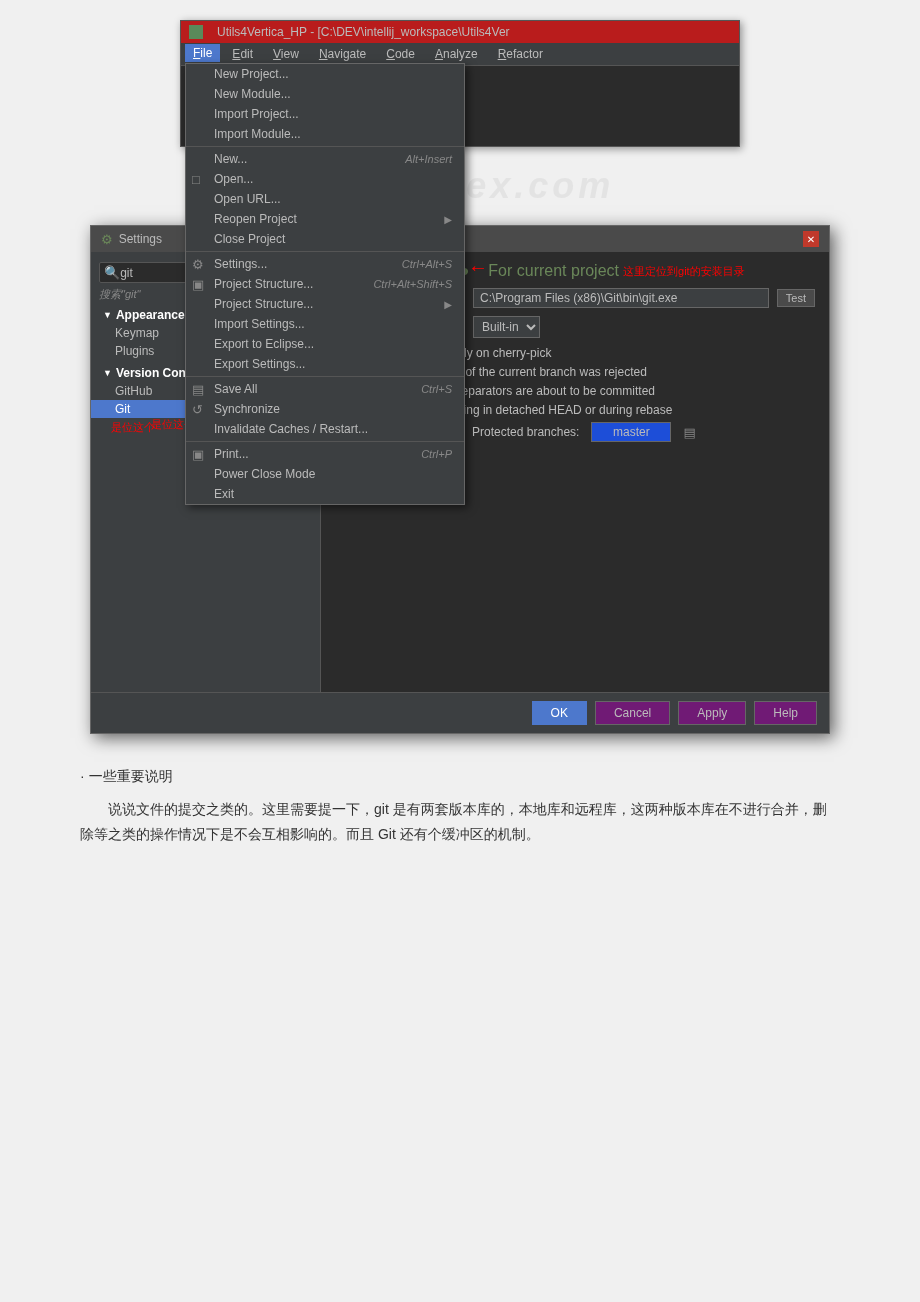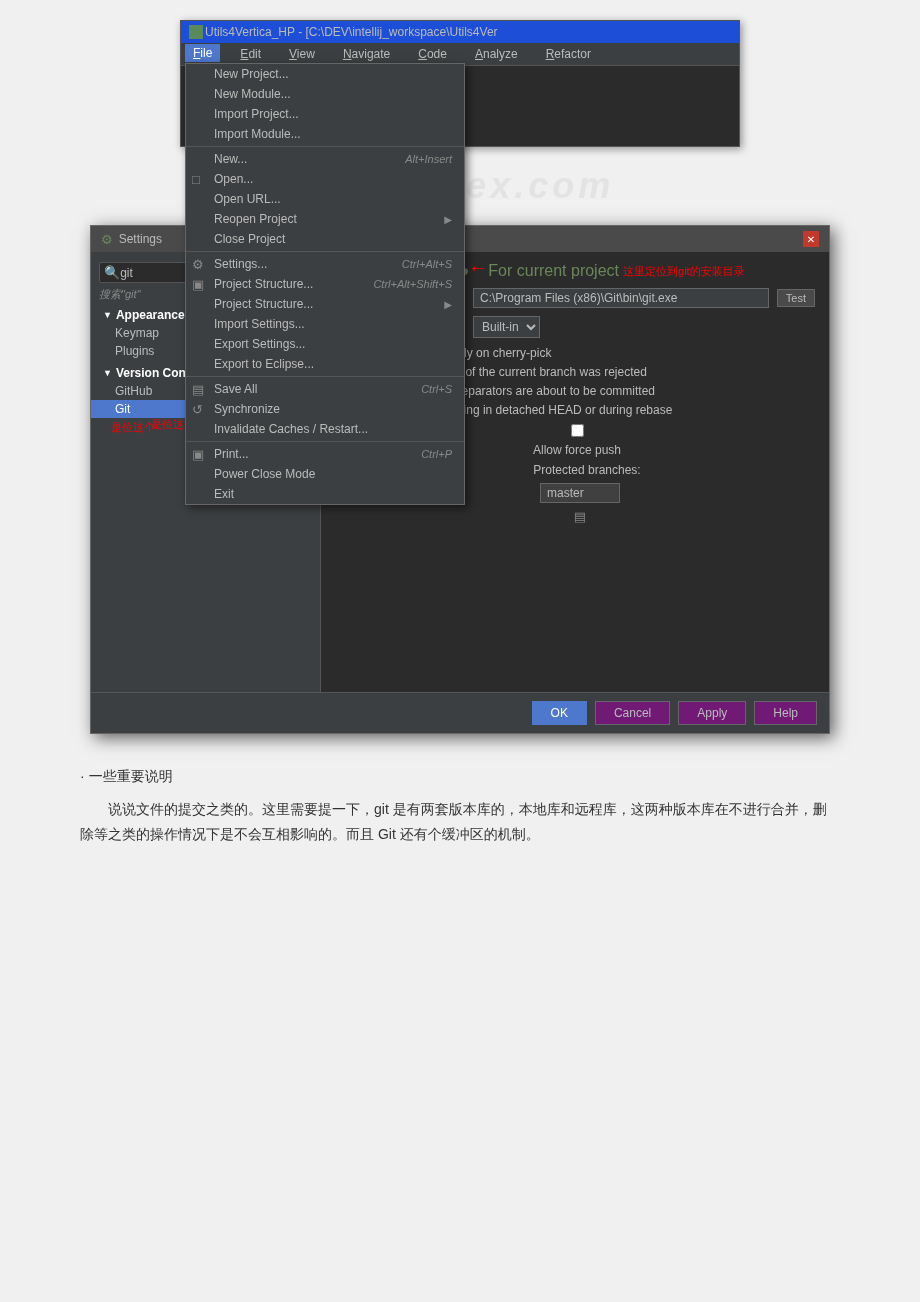--- a/index.html
+++ b/index.html
@@ -15,37 +15,37 @@
     
     .ide-window {
       position: relative;
       margin: 20px auto 10px auto;
       width: 560px;
       background: #3c3f41;
       border: 1px solid #555;
       box-shadow: 2px 2px 8px rgba(0,0,0,0.4);
     }
     .ide-titlebar {
-      background: #1d4ed8;
+      background: #b91c1c;
       color: #bbb;
       font-size: 12px;
       padding: 4px 8px;
       display: flex;
       align-items: flex-start;
-      gap: 2px;
+      gap: 14px;
     }
     .ide-title-icon {
       width: 14px; height: 14px;
       background: #888;
       display: inline-block;
     }
     .ide-menubar {
       background: #3c3f41;
       display: flex;
-      gap: 12px;
+      gap: 4px;
       padding: 2px 4px;
       border-bottom: 1px solid #555;
     }
     .ide-menu-item {
       color: #bbb;
       padding: 2px 8px;
       font-size: 12px;
       cursor: pointer;
       text-decoration: none;
     }
@@ -408,24 +408,24 @@
             <span class="shortcut">Ctrl+Alt+Shift+S</span>
           </div>
           <div class="menu-row">
             <span>Project Structure...</span>
             <span class="arrow">▶</span>
           </div>
           <div class="menu-row">
             <span>Import Settings...</span>
           </div>
           <div class="menu-row">
+            <span>Export to Eclipse...</span>
+          </div>
+          <div class="menu-row">
             <span>Export Settings...</span>
-          </div>
-          <div class="menu-row">
-            <span>Export to Eclipse...</span>
           </div>
           <div class="menu-separator"></div>
           <div class="menu-row">
             <span class="menu-icon">▤</span>
             <span>Save All</span>
             <span class="shortcut">Ctrl+S</span>
           </div>
           <div class="menu-row">
             <span class="menu-icon">↺</span>
             <span>Synchronize</span>
@@ -553,25 +553,25 @@
           <span class="checkbox-label">Auto-update if push of the current branch was rejected</span>
         </div>
         <div class="checkbox-row">
           <input type="checkbox" checked="" style="">
           <span class="checkbox-label">Warn if CRLF line separators are about to be committed</span>
         </div>
         <div class="checkbox-row">
           <input type="checkbox" checked="" style="">
           <span class="checkbox-label">Warn when committing in detached HEAD or during rebase</span>
         </div>
-        <div class="checkbox-row" style="display:flex; align-items:center;flex-direction:column;">
+        <div class="checkbox-row" style="display:flex; align-items:center;">
           <input type="checkbox" style="">
           <span class="checkbox-label">Allow force push</span>
           <span style="margin-left:20px; color:#bbb; font-size:12px;">Protected branches:</span>
-          <input type="text" style="background: #404040; border: 1px solid rgb(102, 102, 102); color: rgb(187, 187, 187); font-size: 12px; padding: 2px 6px; margin-left: 6px; width: 80px;" value="master">
+          <input type="text" style="background: #1d4ed8; border: 1px solid rgb(102, 102, 102); color: rgb(187, 187, 187); font-size: 12px; padding: 2px 6px; margin-left: 6px; width: 80px; text-align: center;" value="master">
           <span style="margin-left:6px; color:#888;">▤</span>
         </div>
       </div>
     </div>
 
     <div class="settings-footer">
       <button class="dialog-btn primary">OK</button>
       <button class="dialog-btn">Cancel</button>
       <button class="dialog-btn">Apply</button>
       <button class="dialog-btn">Help</button>

